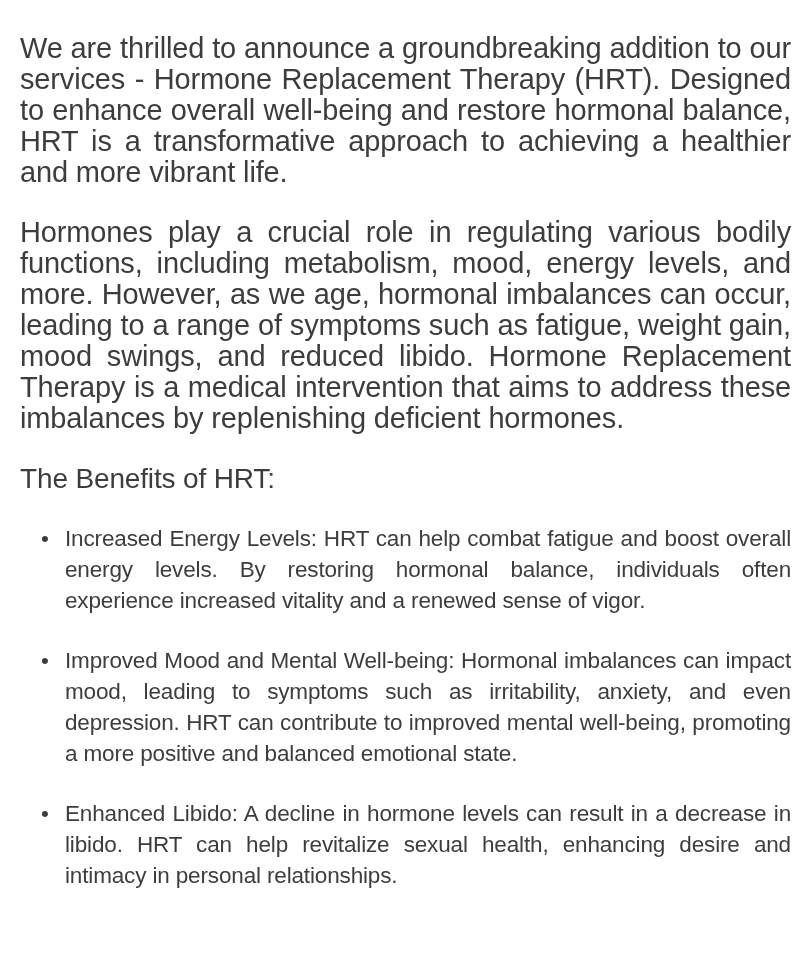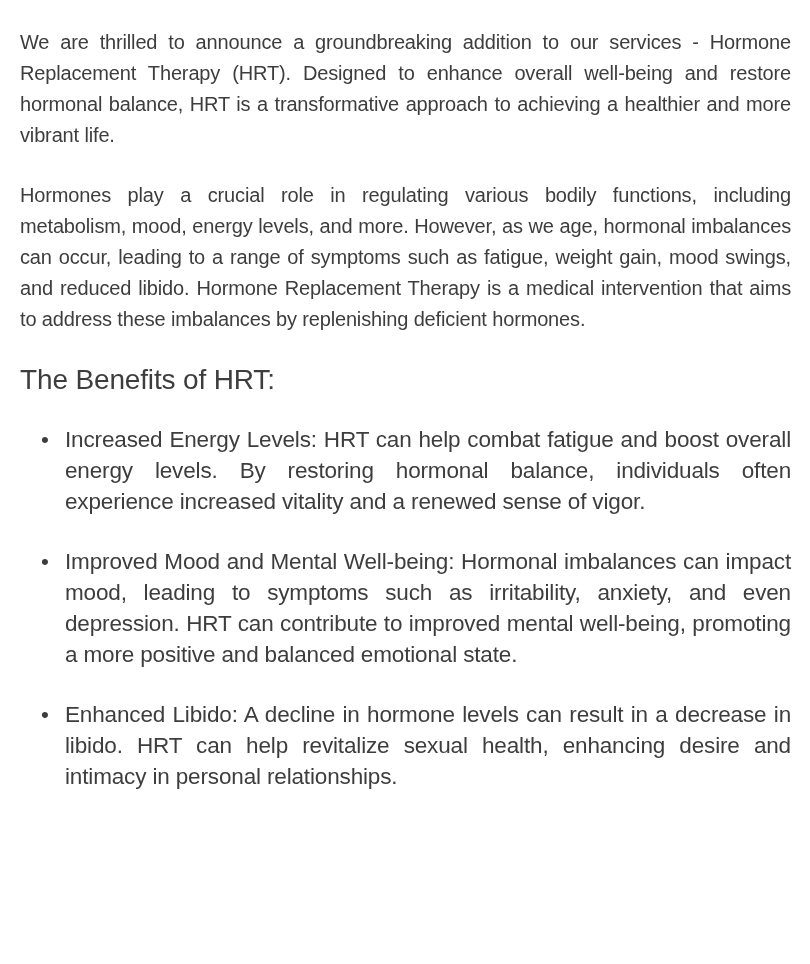--- a/index.html
+++ b/index.html
@@ -16,22 +16,22 @@
     -webkit-font-smoothing: antialiased;
   }
   .page {
     box-sizing: border-box;
     width: 810px;
     height: 964px;
     padding: 27px 19px 0 20px;
     background: #ffffff;
   }
   .para {
-    margin: 0 0 29px 0;
-    font-size: 20px;
+    margin: 6px 0 29px 0;
+    font-size: 29px;
     line-height: 31px;
     text-align: justify;
     text-justify: inter-word;
     letter-spacing: -0.15px;
     word-spacing: 0px;
   }
   .para:last-child { margin-bottom: 0; }
   .heading-line {
     margin: 0 0 29px 0;
     font-size: 28px;

